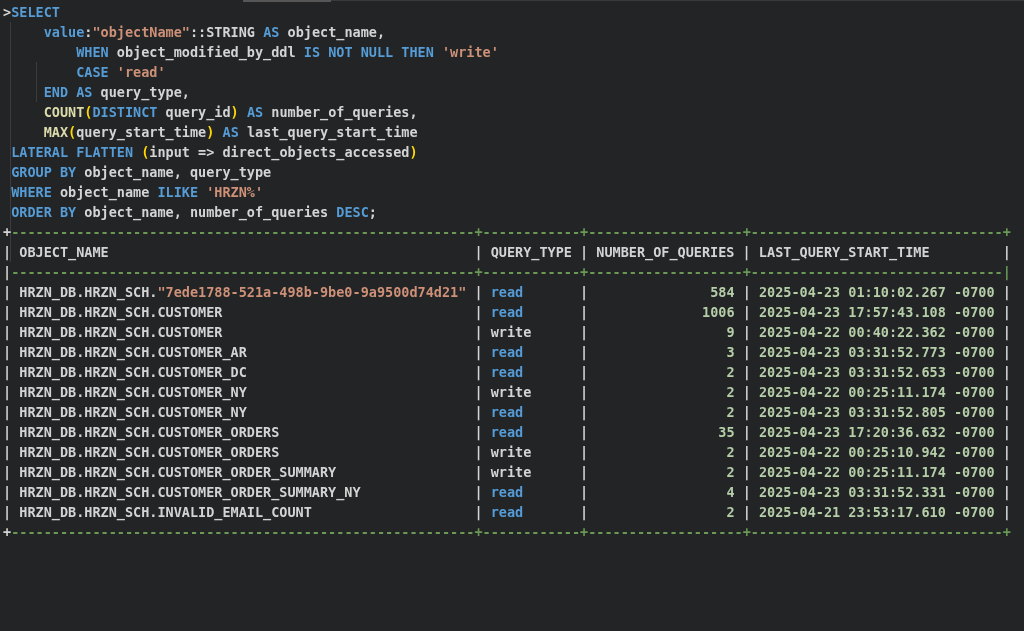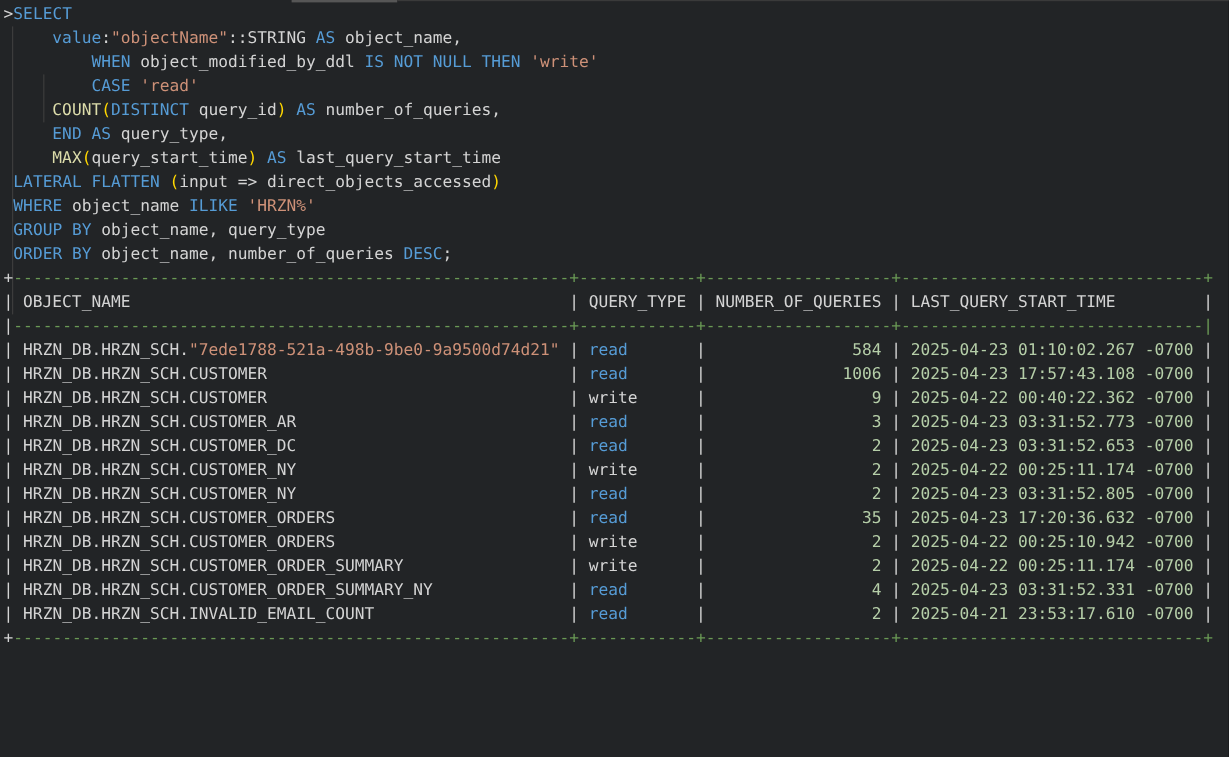--- a/index.html
+++ b/index.html
@@ -3,21 +3,21 @@
 <meta charset="utf-8">
 <style>
   html,body{margin:0;padding:0;background:#000;}
   body{width:1024px;height:631px;overflow:hidden;}
   .terminal{
     position:absolute; inset:0; width:1024px; height:631px;
     background:var(--background,#222426);
     font-family:"DejaVu Sans Mono","Liberation Mono",monospace;
     font-size:13.5px;
   }
-  .content{position:absolute; left:3px; top:2px; right:0;}
+  .content{position:absolute; left:3px; top:2px; right:0;font-weight:bold;}
   .line{height:20px; line-height:20px; white-space:pre;}
   .tk-k{color:var(--keyword,#569cd6);}
   .tk-f{color:var(--function,#dcdcaa);}
   .tk-s{color:var(--string,#ce9178);}
   .tk-p{color:var(--paren,#ffd700);}
   .tk-t{color:var(--text,#d4d4d4);}
   .tk-n{color:var(--number,#b5cea8);}
   .tk-g{color:var(--separator,#6a9955);}
   .indent-guide{position:absolute; width:1px; background:var(--guide,#3c3c3c);}
   .guide-1{left:10px; top:22px; height:240px;}
@@ -32,26 +32,26 @@
   <div class="edge-bright"></div>
   <div class="edge-dim"></div>
   <div class="indent-guide guide-1"></div>
   <div class="indent-guide guide-2"></div>
   <div class="content">
     <div id="sql-block">
         <div class="line"><span class="tk-t">&gt;</span><span class="tk-k">SELECT</span></div>
         <div class="line"><span class="tk-t">     </span><span class="tk-k">value</span><span class="tk-t">:</span><span class="tk-s">"objectName"</span><span class="tk-t">::STRING </span><span class="tk-k">AS</span><span class="tk-t"> object_name,</span></div>
         <div class="line"><span class="tk-t">         </span><span class="tk-k">WHEN</span><span class="tk-t"> object_modified_by_ddl </span><span class="tk-k">IS NOT NULL THEN</span><span class="tk-t"> </span><span class="tk-s">'write'</span></div>
         <div class="line"><span class="tk-t">         </span><span class="tk-k">CASE</span><span class="tk-t"> </span><span class="tk-s">'read'</span></div>
+        <div class="line"><span class="tk-t">     </span><span class="tk-k">END AS</span><span class="tk-t"> query_type,</span></div>
         <div class="line"><span class="tk-t">     </span><span class="tk-f">COUNT</span><span class="tk-p">(</span><span class="tk-k">DISTINCT</span><span class="tk-t"> query_id</span><span class="tk-p">)</span><span class="tk-t"> </span><span class="tk-k">AS</span><span class="tk-t"> number_of_queries,</span></div>
-        <div class="line"><span class="tk-t">     </span><span class="tk-k">END AS</span><span class="tk-t"> query_type,</span></div>
         <div class="line"><span class="tk-t">     </span><span class="tk-f">MAX</span><span class="tk-p">(</span><span class="tk-t">query_start_time</span><span class="tk-p">)</span><span class="tk-t"> </span><span class="tk-k">AS</span><span class="tk-t"> last_query_start_time</span></div>
         <div class="line"><span class="tk-t"> </span><span class="tk-k">LATERAL FLATTEN</span><span class="tk-t"> </span><span class="tk-p">(</span><span class="tk-t">input =&gt; direct_objects_accessed</span><span class="tk-p">)</span></div>
+        <div class="line"><span class="tk-t"> </span><span class="tk-k">GROUP BY</span><span class="tk-t"> object_name, query_type</span></div>
         <div class="line"><span class="tk-t"> </span><span class="tk-k">WHERE</span><span class="tk-t"> object_name </span><span class="tk-k">ILIKE</span><span class="tk-t"> </span><span class="tk-s">'HRZN%'</span></div>
-        <div class="line"><span class="tk-t"> </span><span class="tk-k">GROUP BY</span><span class="tk-t"> object_name, query_type</span></div>
         <div class="line"><span class="tk-t"> </span><span class="tk-k">ORDER BY</span><span class="tk-t"> object_name, number_of_queries </span><span class="tk-k">DESC</span><span class="tk-t">;</span></div>
       </div>
     <div id="table-block">
         <div class="line"><span class="tk-t">+</span><span class="tk-g">---------------------------------------------------------+------------+-------------------+-------------------------------+</span></div>
         <div class="line"><span class="tk-t">| OBJECT_NAME                                             | QUERY_TYPE | NUMBER_OF_QUERIES | LAST_QUERY_START_TIME         |</span></div>
         <div class="line"><span class="tk-t">|</span><span class="tk-g">---------------------------------------------------------+------------+-------------------+-------------------------------|</span></div>
         <div class="line"><span class="tk-t">| </span><span class="tk-t">HRZN_DB.HRZN_SCH.</span><span class="tk-s">"7ede1788-521a-498b-9be0-9a9500d74d21"</span><span class="tk-t"> | </span><span class="tk-k">read</span><span class="tk-t">       | </span><span class="tk-n">              584</span><span class="tk-t"> | </span><span class="tk-n">2025-04-23 01:10:02.267 -0700</span><span class="tk-t"> |</span></div>
         <div class="line"><span class="tk-t">| </span><span class="tk-t">HRZN_DB.HRZN_SCH.CUSTOMER</span><span class="tk-t">                               | </span><span class="tk-k">read</span><span class="tk-t">       | </span><span class="tk-n">             1006</span><span class="tk-t"> | </span><span class="tk-n">2025-04-23 17:57:43.108 -0700</span><span class="tk-t"> |</span></div>
         <div class="line"><span class="tk-t">| </span><span class="tk-t">HRZN_DB.HRZN_SCH.CUSTOMER</span><span class="tk-t">                               | </span><span class="tk-t">write</span><span class="tk-t">      | </span><span class="tk-n">                9</span><span class="tk-t"> | </span><span class="tk-n">2025-04-22 00:40:22.362 -0700</span><span class="tk-t"> |</span></div>
         <div class="line"><span class="tk-t">| </span><span class="tk-t">HRZN_DB.HRZN_SCH.CUSTOMER_AR</span><span class="tk-t">                            | </span><span class="tk-k">read</span><span class="tk-t">       | </span><span class="tk-n">                3</span><span class="tk-t"> | </span><span class="tk-n">2025-04-23 03:31:52.773 -0700</span><span class="tk-t"> |</span></div>

